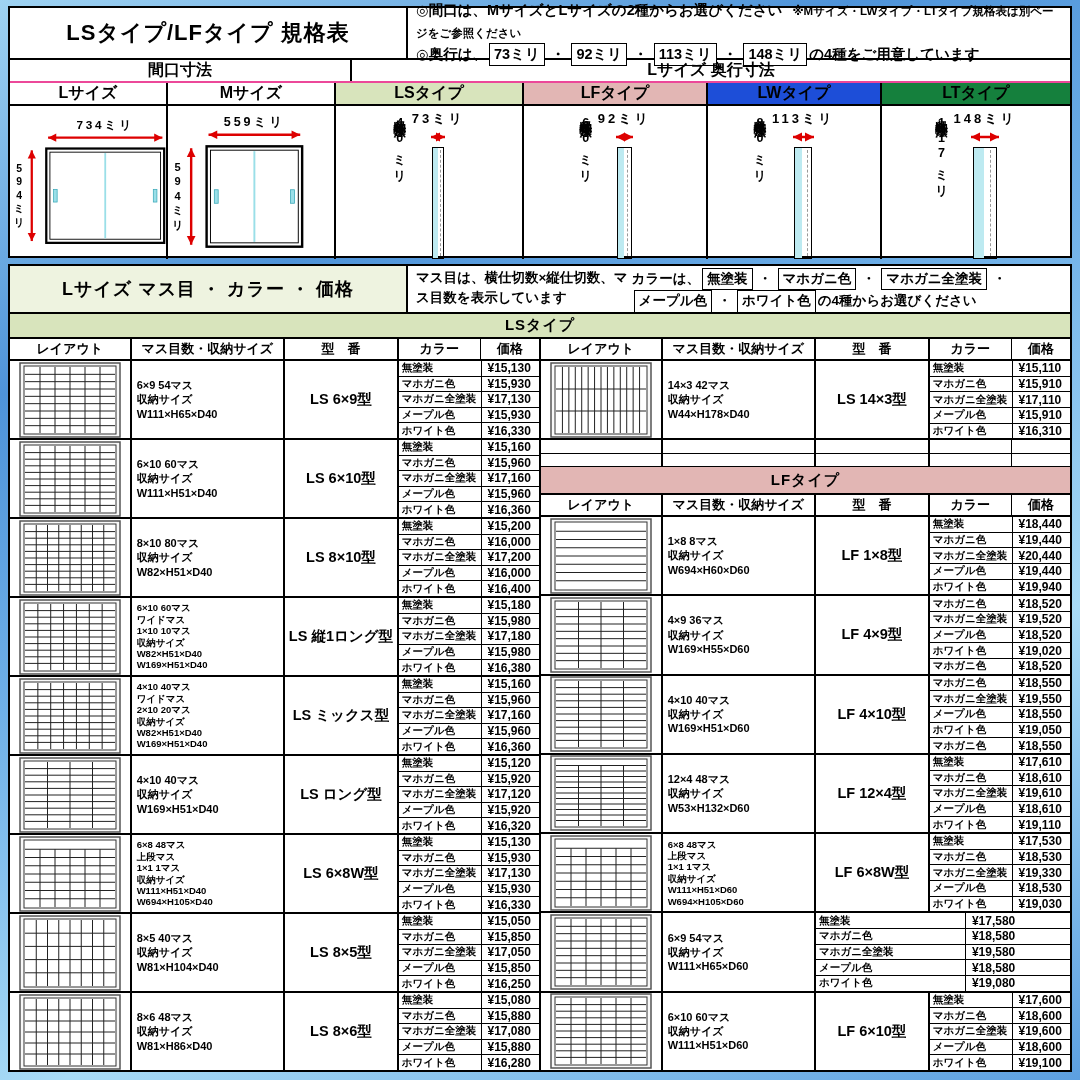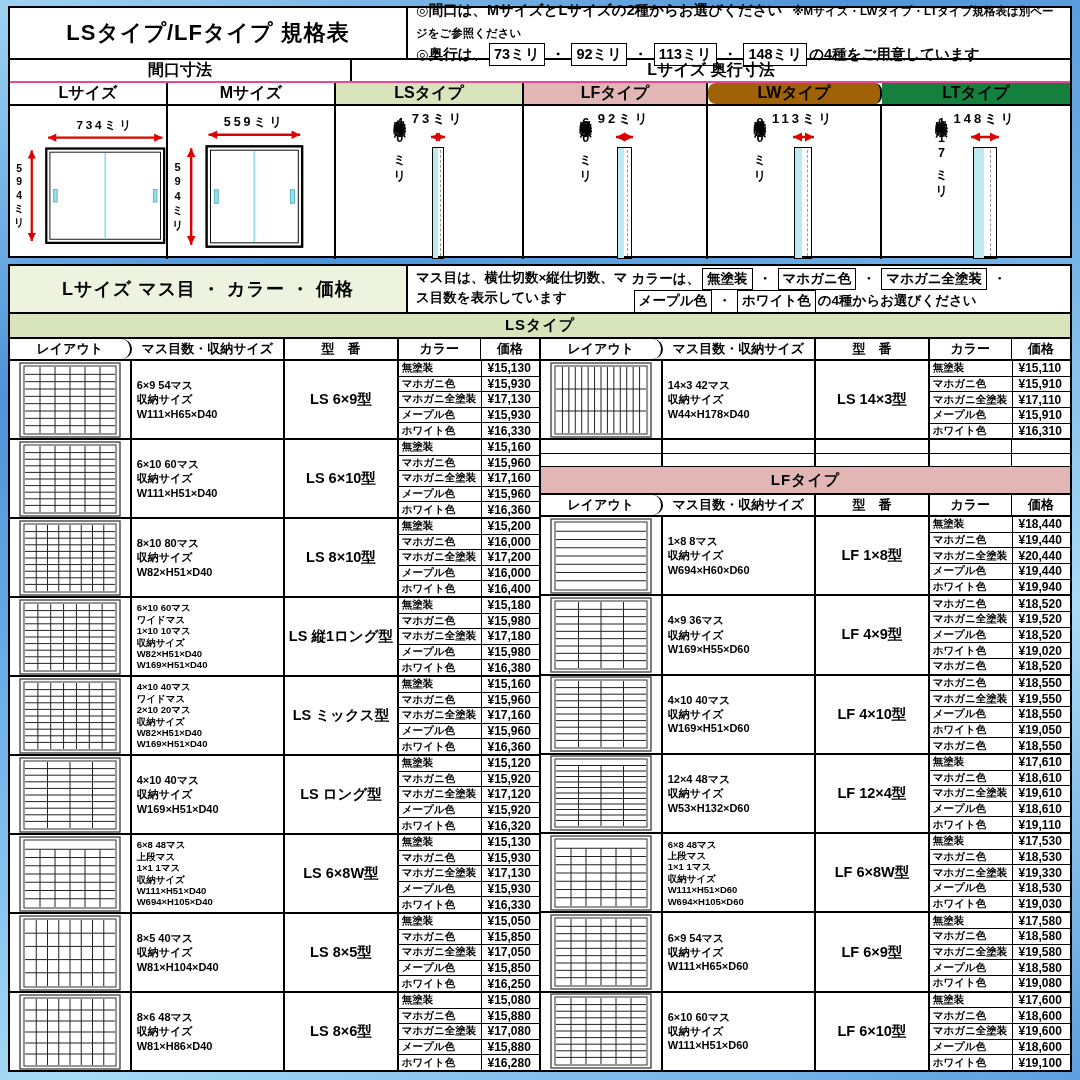--- a/index.html
+++ b/index.html
@@ -38,21 +38,21 @@
   .brow1{height:46px;display:flex;border-bottom:2px solid #000;}
   .legendtitle{width:396px;background:#eef3e0;border-right:2px solid #000;display:flex;align-items:center;justify-content:center;font-size:18px;letter-spacing:1px;}
   .legendnotes{flex:1;padding:2px 8px;display:flex;flex-direction:row;justify-content:center;font-size:13.5px;line-height:1.5;}
   .banner{height:23px;display:flex;align-items:center;justify-content:center;font-size:15px;letter-spacing:1px;}
   .lsbanner{background:#d8e4bc;border-bottom:2px solid #000;}
   .tables{flex:1;display:flex;min-height:0;}
   .tcol{width:50%;display:flex;flex-direction:column;min-width:0;}
   .tcol.right{border-left:2px solid #000;}
   .hdrrow{height:22px;display:flex;border-bottom:2px solid #000;box-sizing:border-box;}
   .hdrrow .hc{display:flex;align-items:center;justify-content:center;font-size:13px;box-sizing:border-box;}
-  .w-lay{width:23%;border-radius:10px;}.w-spec{width:29%;}.w-model{width:21.5%;}.w-color{width:15.5%;}.w-price{flex:1;}
+  .w-lay{width:23%;}.w-spec{width:29%;}.w-model{width:21.5%;}.w-color{width:15.5%;}.w-price{flex:1;}
   .br2{border-right:2px solid #000;}.br1{border-right:1px solid #000;}
   .block{display:flex;flex:10;border-bottom:2px solid #000;box-sizing:border-box;min-height:0;}
   .block:last-child,.noborder{border-bottom:none;}
   .laycell{width:23%;border-right:2px solid #000;display:flex;align-items:center;justify-content:center;box-sizing:border-box;}
   .speccell{width:29%;border-right:2px solid #000;padding:2px 5px;font-size:11px;line-height:1.3;display:flex;flex-direction:column;justify-content:center;box-sizing:border-box;}
   .speccell.dense{font-size:9.5px;line-height:1.2;}
   .modelcell{width:21.5%;border-right:2px solid #000;display:flex;align-items:center;justify-content:center;font-size:14.5px;white-space:nowrap;box-sizing:border-box;}
   .pricecol{flex:1;display:flex;flex-direction:column;min-width:0;}
   .prow{flex:1;display:flex;border-top:1px solid #000;min-height:0;}
   .prow:first-child{border-top:none;}
@@ -83,21 +83,21 @@
     </div>
     <div class="trow trow2">
       <div class="hcell span2 vline">間口寸法</div>
       <div class="hcell span4">Lサイズ  奥行寸法</div>
     </div>
     <div class="trow trow3" id="type-header-row">
         <div class="hcell vline c1">Lサイズ</div>
         <div class="hcell vline c2">Mサイズ</div>
         <div class="hcell vline c3" style="background: rgb(216, 228, 188);">LSタイプ</div>
         <div class="hcell vline c4" style="background: rgb(226, 182, 180);">LFタイプ</div>
-        <div class="hcell vline c5" style="background: #a16207; border-radius: 8px;">LWタイプ</div>
+        <div class="hcell vline c5" style="background: #1d4ed8;">LWタイプ</div>
         <div class="hcell c6" style="background: #15803d;">LTタイプ</div>
       </div>
     <div class="trow trow4" id="diagram-row">
         <div class="dcell vline c1">
           <svg width="172" height="148" viewBox="0 0 172 148">
             <text x="105" y="15" text-anchor="middle" font-size="13" letter-spacing="3" font-weight="bold" fill="#000">734ミリ</text>
             <line x1="42" y1="24" x2="168" y2="24" stroke="#dd0000" stroke-width="2.5"></line>
             <polygon points="42,24 51,19.5 51,28.5" fill="#dd0000"></polygon>
             <polygon points="168,24 159,19.5 159,28.5" fill="#dd0000"></polygon>
             <text x="10" y="61.5" text-anchor="middle" font-size="11.5" font-weight="bold" fill="#000">5</text>
@@ -999,21 +999,20 @@
                 <line x1="6" y1="49" x2="96" y2="49" stroke="#222" stroke-width="1"></line>
                 <line x1="6" y1="56.33333333333333" x2="96" y2="56.33333333333333" stroke="#222" stroke-width="1"></line>
                 <line x1="6" y1="63.666666666666664" x2="96" y2="63.666666666666664" stroke="#222" stroke-width="1"></line>
               </svg>
             </div>
             <div class="speccell">
               <div>6×9 54マス</div>
               <div>収納サイズ</div>
               <div>W111×H65×D60</div>
             </div>
-            <div class="modelcell">LF 6×9型</div>
             <div class="pricecol">
               <div class="prow">
                 <div class="pcolor">無塗装</div>
                 <div class="pprice">¥17,580</div>
               </div>
               <div class="prow">
                 <div class="pcolor">マホガニ色</div>
                 <div class="pprice">¥18,580</div>
               </div>
               <div class="prow">

